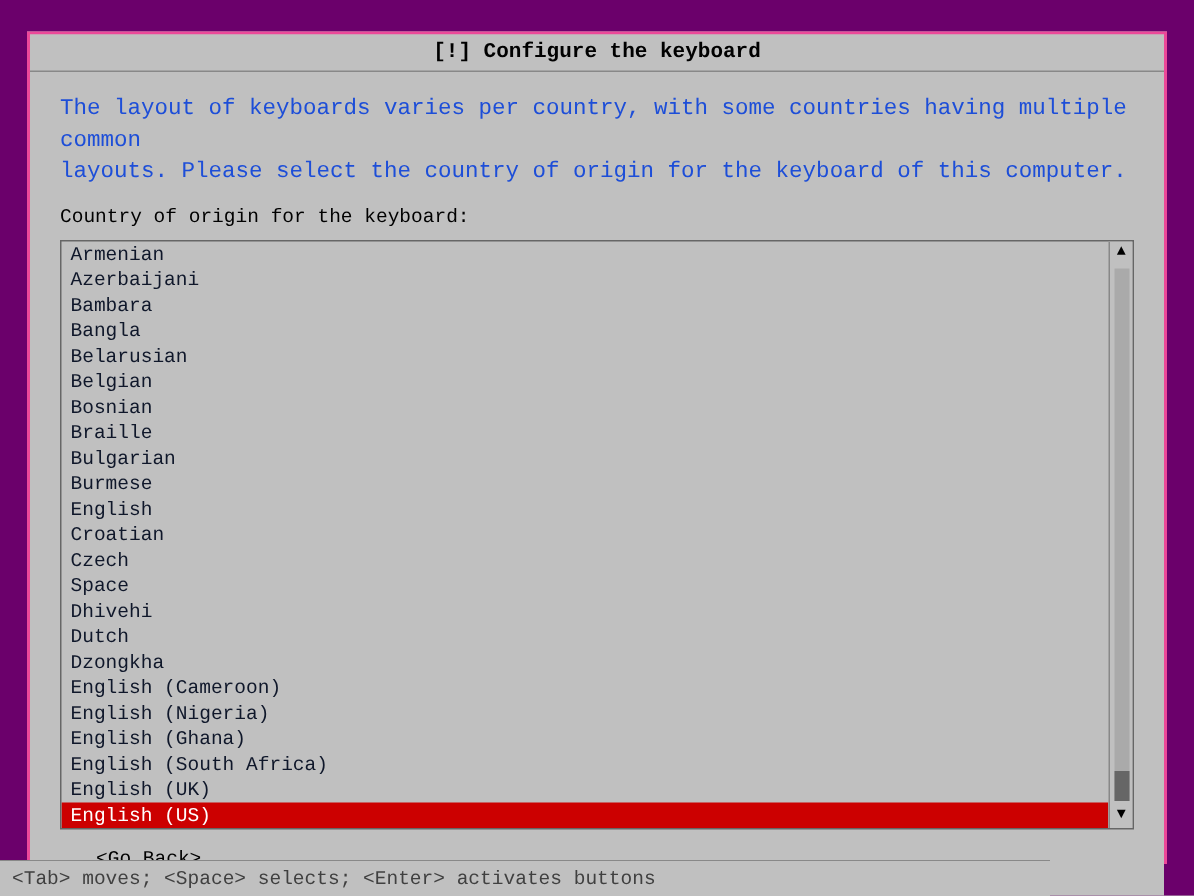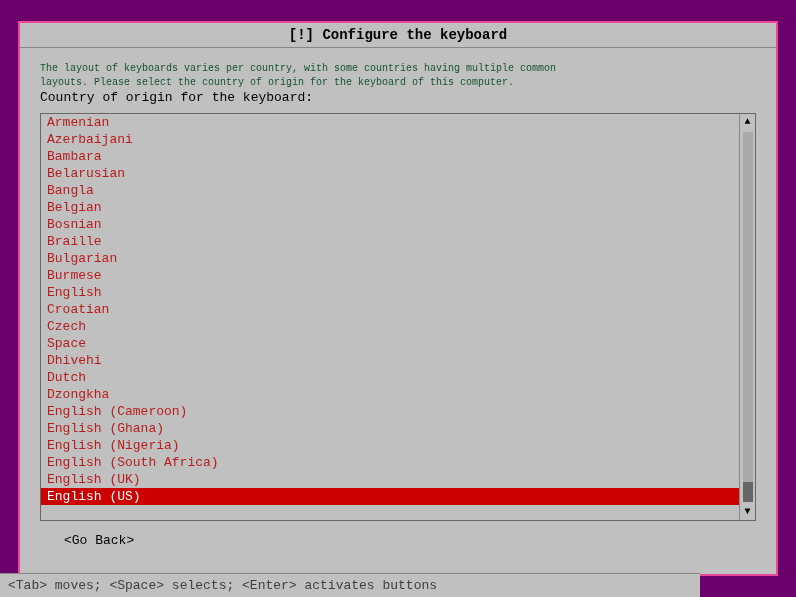--- a/index.html
+++ b/index.html
@@ -36,23 +36,24 @@
 
     .content-area {
       flex: 1;
       padding: 14px 20px;
       display: flex;
       flex-direction: column;
       background-color: #c0c0c0;
     }
 
     .description {
-      color: #14532d;
+      color: #1d4ed8;
       line-height: 1.4;
-      font-size: 10px;
+      margin-bottom: 12px;
+      font-size: 15px;
     }
 
     .country-label {
       color: #000;
       margin-bottom: 8px;
       font-size: 13px;
     }
 
     .list-container {
       flex: 1;
@@ -64,21 +65,21 @@
     }
 
     .list-scroll {
       flex: 1;
       overflow-y: scroll;
       overflow-x: hidden;
     }
 
     .list-item {
       padding: 1px 6px;
-      color: #b91c1c;
+      color: #0f172a;
       white-space: nowrap;
       cursor: pointer;
       font-size: 13px;
     }
 
     .list-item.selected {
       background-color: #cc0000;
       color: #fff;
     }
 
@@ -157,37 +158,37 @@
     <div class="description">
       <span>The layout of keyboards varies per country, with some countries having multiple common</span><br>
       <span>layouts. Please select the country of origin for the keyboard of this computer.</span>
     </div>
     <div class="country-label">Country of origin for the keyboard:</div>
     <div class="list-container">
       <div class="list-scroll">
       <div class="list-item">Armenian</div>
           <div class="list-item">Azerbaijani</div>
           <div class="list-item">Bambara</div>
+          <div class="list-item">Bangla</div>
           <div class="list-item">Belarusian</div>
-          <div class="list-item">Bangla</div>
           <div class="list-item">Belgian</div>
           <div class="list-item">Bosnian</div>
           <div class="list-item">Braille</div>
           <div class="list-item">Bulgarian</div>
           <div class="list-item">Burmese</div>
           <div class="list-item">English</div>
           <div class="list-item">Croatian</div>
           <div class="list-item">Czech</div>
           <div class="list-item">Space</div>
           <div class="list-item">Dhivehi</div>
           <div class="list-item">Dutch</div>
           <div class="list-item">Dzongkha</div>
           <div class="list-item">English (Cameroon)</div>
+          <div class="list-item">English (Nigeria)</div>
           <div class="list-item">English (Ghana)</div>
-          <div class="list-item">English (Nigeria)</div>
           <div class="list-item">English (South Africa)</div>
           <div class="list-item">English (UK)</div>
           <div class="list-item selected">English (US)</div>
         </div>
       <div class="scrollbar-area">
         <div class="scroll-arrow">▲</div>
         <div class="scroll-track">
           <div class="scroll-thumb"></div>
         </div>
         <div class="scroll-arrow">▼</div>

